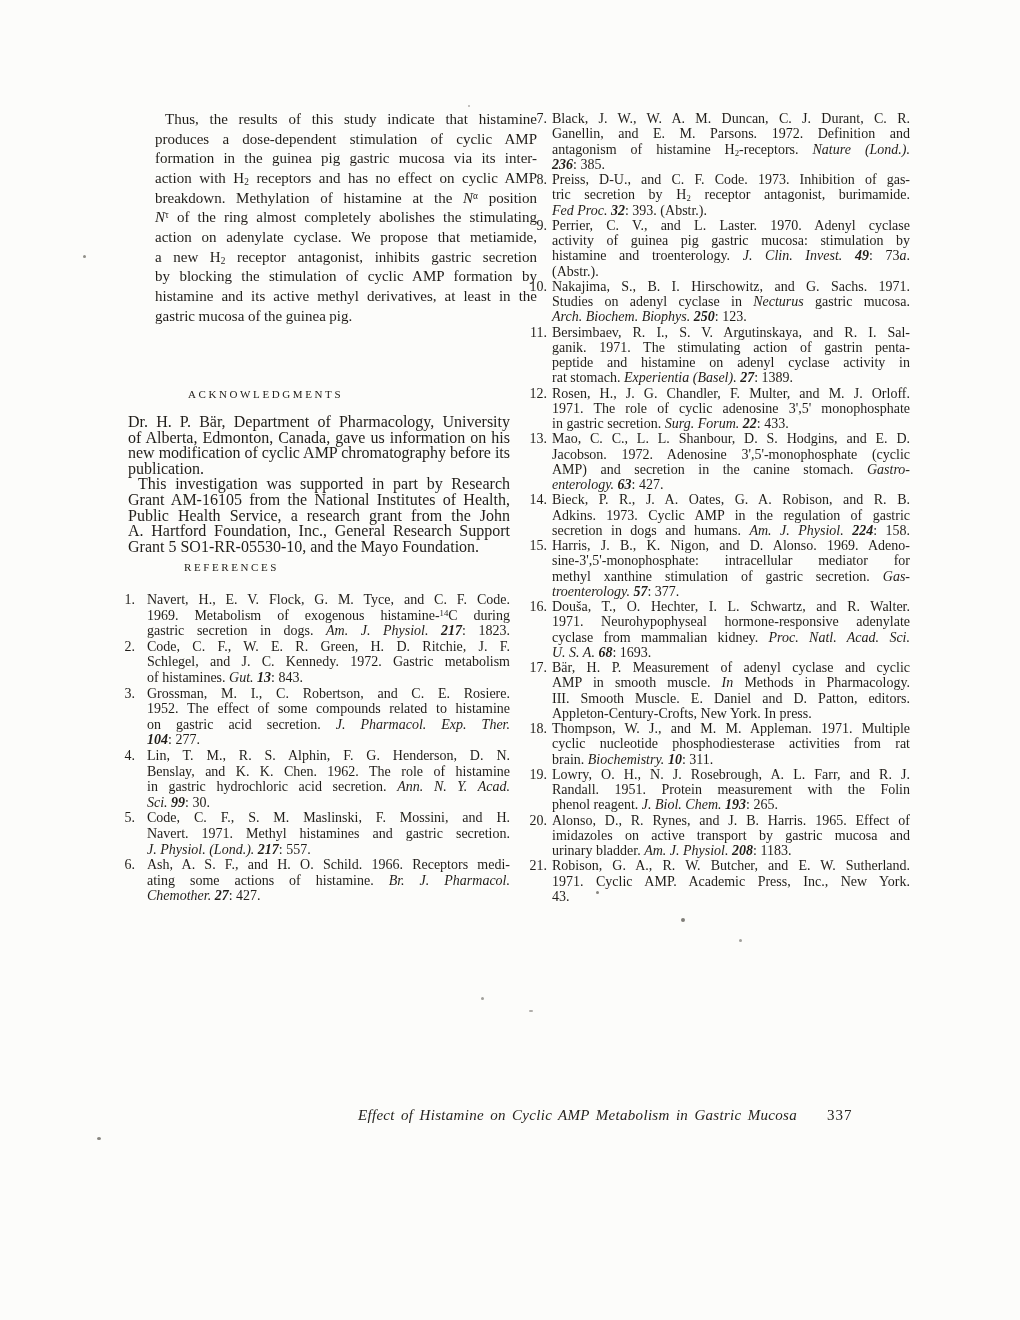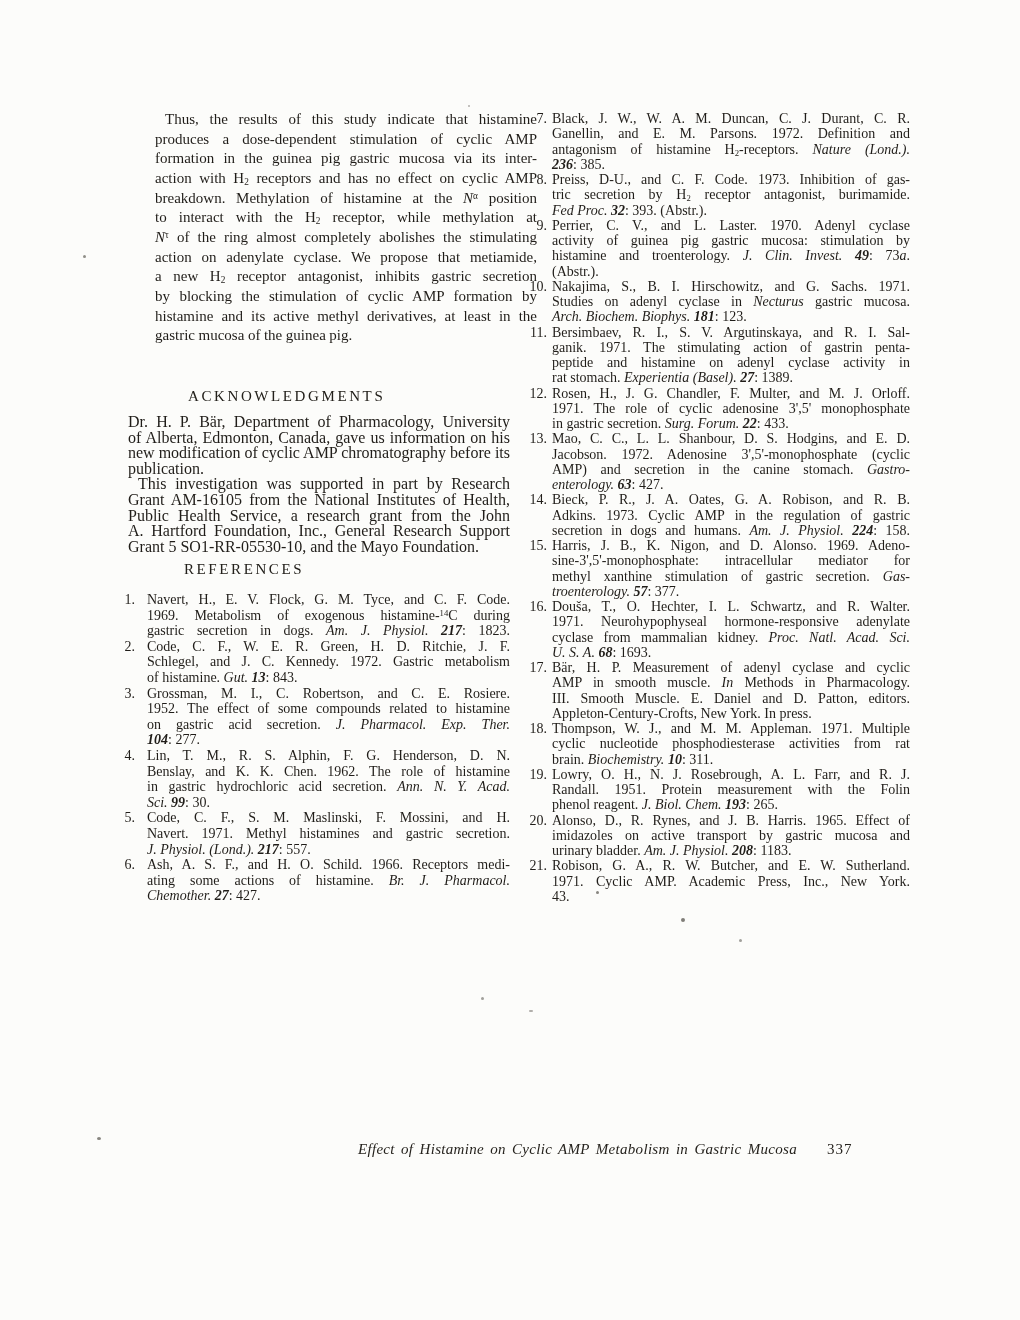--- a/index.html
+++ b/index.html
@@ -15,40 +15,40 @@
   b { font-weight:bold;font-style:italic; }
   sub, sup { line-height:0; font-size:62%; }
   sub { vertical-align:-0.18em; }
   sup { vertical-align:0.42em; }
 
   #intro {
     position:absolute; left:128px; top:110px; width:382px;
     font-size:15px; line-height:19.65px; word-spacing:-0.2px;margin-left:27px;
   }
   .heading {
-    position:absolute; font-size:15px; letter-spacing:2.6px;
+    position:absolute; font-size:11px; letter-spacing:2.6px;
     color:#23201b; white-space:nowrap;
   }
   #ack-heading { left:188px; top:388px; }
   #ref-heading { left:184px; top:561px; }
   #ack-body {
     position:absolute; left:128px; top:414px; width:382px;
     font-size:16px; line-height:15.6px;
   }
   .refs { font-size:14px; }
   #refs-left  { position:absolute; left:114px; top:592px; width:396px; line-height:15.6px; }
   #refs-right { position:absolute; left:527px; top:111px; width:383px; line-height:15.25px; }
   .ref { position:relative; }
   #refs-left  .ref { padding-left:33px; }
   #refs-right .ref { padding-left:25px; }
   .ref-num { position:absolute; left:0; top:0; width:21px; text-align:right; }
   #refs-right .ref-num { width:20px; }
 
   #footer {
-    position:absolute; left:358px; top:1141px; font-size:15px;
+    position:absolute; left:358px; top:1107px; font-size:15px;
     white-space:nowrap; color:#26231e;
   }
   #footer-title { font-style:italic; letter-spacing:0.3px; word-spacing:2.2px; }
   #footer-page { margin-left:30px; letter-spacing:1px; }
 
   .speck { position:absolute; background:#56534c; border-radius:50%; }
   .s1 { left:83px;  top:255px;  width:3px; height:3px; opacity:.65; }
   .s2 { left:681px; top:918px;  width:4px; height:4px; opacity:.75; }
   .s3 { left:739px; top:939px;  width:3px; height:3px; opacity:.55; }
   .s4 { left:481px; top:997px;  width:3px; height:3px; opacity:.55; }
@@ -61,21 +61,20 @@
 <body>
 
 <div class="page">
 
   <div id="intro">
       <div class="line ind"><span>Thus, the results of this study indicate that histamine</span></div>
       <div class="line"><span>produces a dose-dependent stimulation of cyclic AMP</span></div>
       <div class="line"><span>formation in the guinea pig gastric mucosa via its inter-</span></div>
       <div class="line"><span>action with H</span><sub>2</sub><span> receptors and has no effect on cyclic AMP</span></div>
       <div class="line"><span>breakdown. Methylation of histamine at the </span><em>N</em><sup>α</sup><span> position</span></div>
-      <div class="line"><span>to interact with the H</span><sub>2</sub><span> receptor, while methylation at</span></div>
       <div class="line"><em>N</em><sup>τ</sup><span> of the ring almost completely abolishes the stimulating</span></div>
       <div class="line"><span>action on adenylate cyclase. We propose that metiamide,</span></div>
       <div class="line"><span>a new H</span><sub>2</sub><span> receptor antagonist, inhibits gastric secretion</span></div>
       <div class="line"><span>by blocking the stimulation of cyclic AMP formation by</span></div>
       <div class="line"><span>histamine and its active methyl derivatives, at least in the</span></div>
       <div class="line last"><span>gastric mucosa of the guinea pig.</span></div>
     </div>
 
   <div id="ack-heading" class="heading">ACKNOWLEDGMENTS</div>
 
@@ -101,21 +100,21 @@
       <div class="ref">
         <span class="ref-num">1.</span>
         <div class="line"><span>Navert, H., E. V. Flock, G. M. Tyce, and C. F. Code.</span></div>
         <div class="line"><span>1969. Metabolism of exogenous histamine-</span><sup>14</sup><span>C during</span></div>
         <div class="line"><span>gastric secretion in dogs. </span><em>Am. J. Physiol. </em><b>217</b><span>: 1823.</span></div>
       </div>
       <div class="ref">
         <span class="ref-num">2.</span>
         <div class="line"><span>Code, C. F., W. E. R. Green, H. D. Ritchie, J. F.</span></div>
         <div class="line"><span>Schlegel, and J. C. Kennedy. 1972. Gastric metabolism</span></div>
-        <div class="line last"><span>of histamine. </span><em>Gut. </em><b>13</b><span>: 843.</span></div>
+        <div class="line last"><span>of histamines. </span><em>Gut. </em><b>13</b><span>: 843.</span></div>
       </div>
       <div class="ref">
         <span class="ref-num">3.</span>
         <div class="line"><span>Grossman, M. I., C. Robertson, and C. E. Rosiere.</span></div>
         <div class="line"><span>1952. The effect of some compounds related to histamine</span></div>
         <div class="line"><span>on gastric acid secretion. </span><em>J. Pharmacol. Exp. Ther.</em></div>
         <div class="line last"><b>104</b><span>: 277.</span></div>
       </div>
       <div class="ref">
         <span class="ref-num">4.</span>
@@ -155,21 +154,21 @@
         <span class="ref-num">9.</span>
         <div class="line"><span>Perrier, C. V., and L. Laster. 1970. Adenyl cyclase</span></div>
         <div class="line"><span>activity of guinea pig gastric mucosa: stimulation by</span></div>
         <div class="line"><span>histamine and troenterology. </span><em>J. Clin. Invest. </em><b>49</b><span>: 73</span><em>a</em><span>.</span></div>
         <div class="line last"><span>(Abstr.).</span></div>
       </div>
       <div class="ref">
         <span class="ref-num">10.</span>
         <div class="line"><span>Nakajima, S., B. I. Hirschowitz, and G. Sachs. 1971.</span></div>
         <div class="line"><span>Studies on adenyl cyclase in </span><em>Necturus</em><span> gastric mucosa.</span></div>
-        <div class="line last"><em>Arch. Biochem. Biophys. </em><b>181</b><span>: 123.</span></div>
+        <div class="line last"><em>Arch. Biochem. Biophys. </em><b>250</b><span>: 123.</span></div>
       </div>
       <div class="ref">
         <span class="ref-num">11.</span>
         <div class="line"><span>Bersimbaev, R. I., S. V. Argutinskaya, and R. I. Sal-</span></div>
         <div class="line"><span>ganik. 1971. The stimulating action of gastrin penta-</span></div>
         <div class="line"><span>peptide and histamine on adenyl cyclase activity in</span></div>
         <div class="line last"><span>rat stomach. </span><em>Experientia (Basel). </em><b>27</b><span>: 1389.</span></div>
       </div>
       <div class="ref">
         <span class="ref-num">12.</span>

